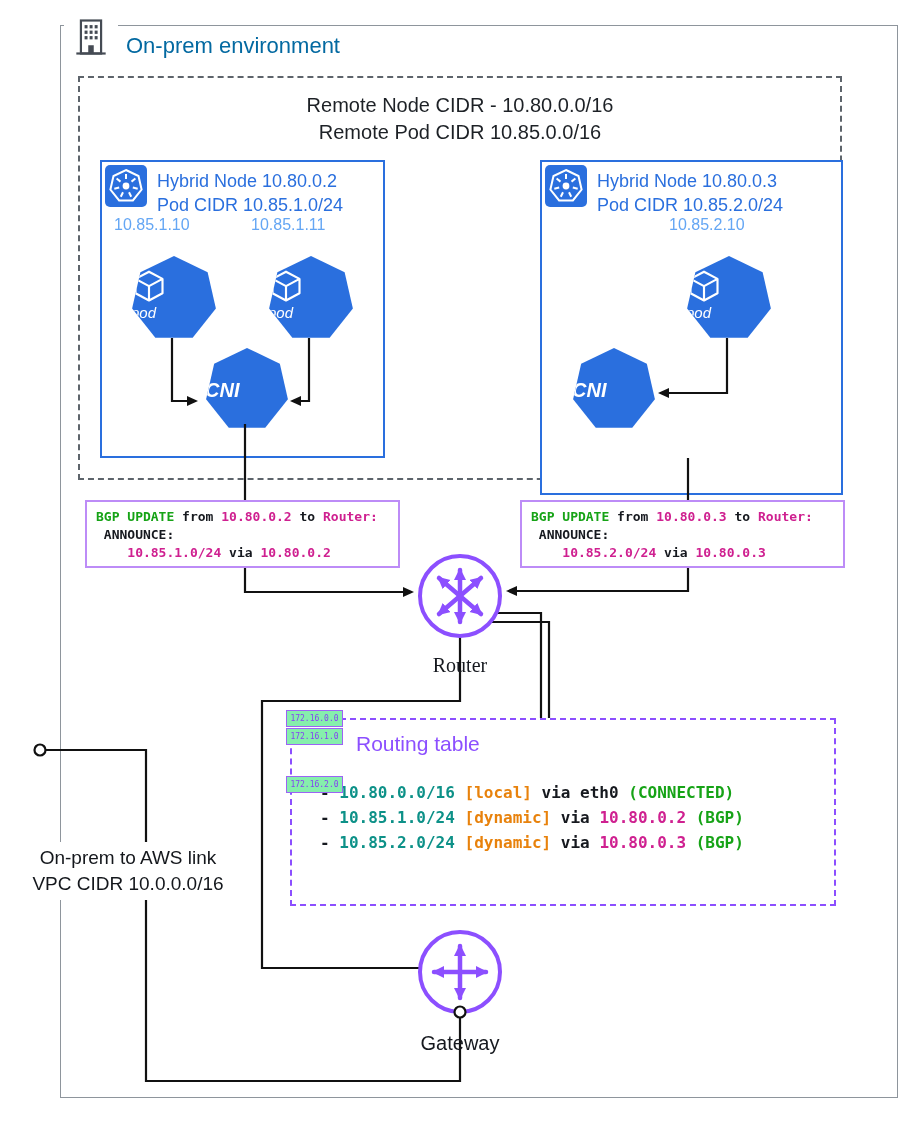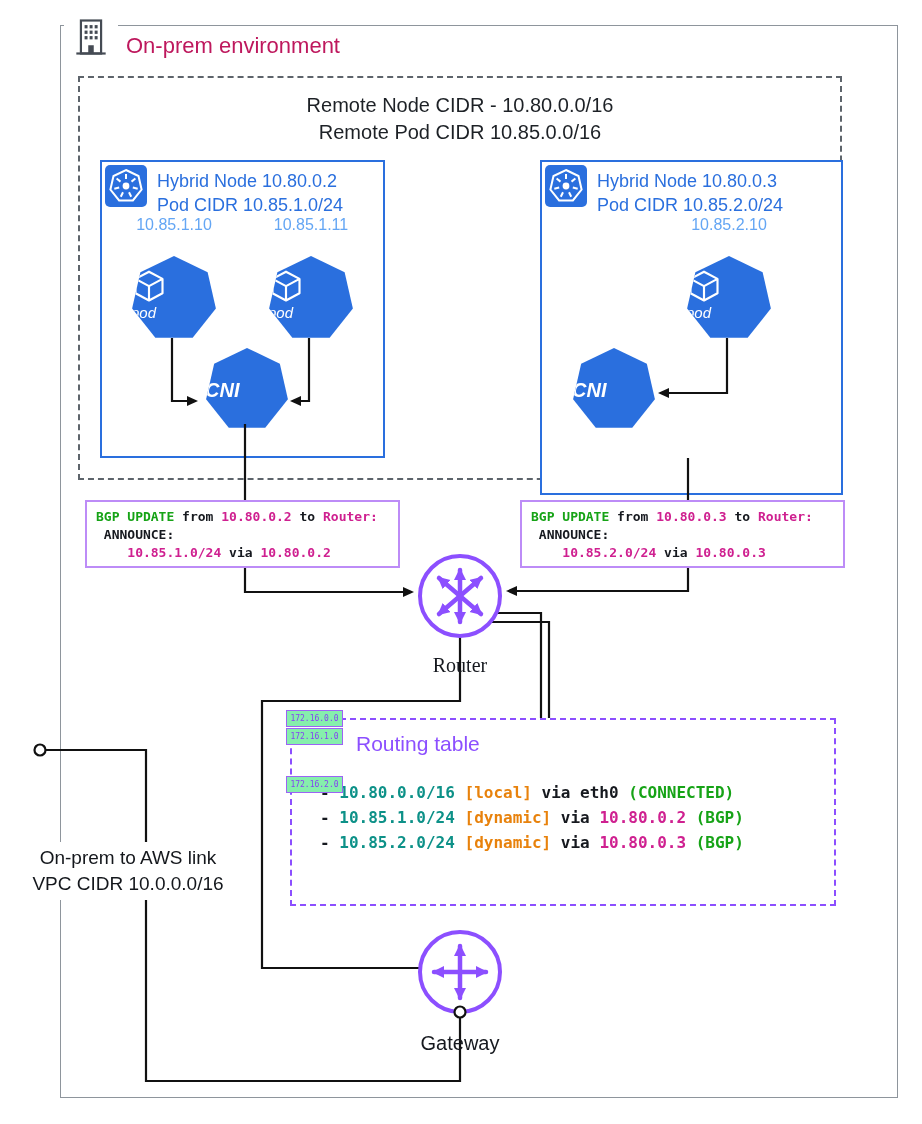--- a/index.html
+++ b/index.html
@@ -3,32 +3,32 @@
 <meta charset="utf-8">
 <style>
   * { margin:0; padding:0; box-sizing:border-box; }
   html,body { background:#fff; font-family:"Liberation Sans", sans-serif; }
   .canvas { position:relative; width:922px; height:1124px; background:#fff; overflow:hidden; }
   .abs { position:absolute; }
 
   .outer-box { left:60px; top:25px; width:838px; height:1073px; border:1px solid #8e959c; z-index:0; }
   .env-icon-box { left:64px; top:10px; width:54px; height:54px; background:#fff; z-index:1;
                   display:flex; align-items:center; justify-content:center; }
-  .env-title { left:126px; top:33px; font-size:22px; color:#be185d; z-index:1; }
+  .env-title { left:126px; top:33px; font-size:22px; color:#0369a1; z-index:1; }
 
   .remote-box { left:78px; top:76px; width:764px; height:404px; border:2px dashed #5d646b; z-index:0; }
   .remote-title { left:78px; top:92px; width:764px; text-align:center; font-size:20px; line-height:27px; color:#1d2126; z-index:1; }
 
   .node-box { border:2px solid #2a6fde; background:#fff; z-index:2; }
   .node-left  { left:100px; top:160px; width:285px; height:298px; }
   .node-right { left:540px; top:160px; width:303px; height:335px; }
   .k8s-badge { position:absolute; left:3px; top:3px; width:42px; height:42px; background:#2a6fde; border-radius:5px;
                display:flex; align-items:center; justify-content:center; }
   .node-title { position:absolute; left:55px; top:7px; font-size:18px; line-height:24px; color:#2a6fde; }
-  .pod-ip { position:absolute; width:120px; text-align:center; font-size:16px; color:#64a6f4; }
+  .pod-ip { position:absolute; width:120px; text-align:left; font-size:16px; color:#64a6f4; }
 
   .hept { position:absolute; background:#2a6fde; display:flex; flex-direction:column; 
           clip-path:polygon(50% 0%, 89.1% 18.8%, 98.7% 61.1%, 71.7% 95%, 28.3% 95%, 1.3% 61.1%, 10.9% 18.8%);font-style:italic; }
   .pod-hept { width:86px; height:86px; }
   .pod-hept svg { margin-top:13px; }
   .pod-label { color:#fff; font-size:15px; margin-top:-1px; }
   .cni-hept { width:84px; height:84px; justify-content:center; }
   .cni-label { color:#fff; font-size:20px; font-weight:bold; }
 
   .conn { left:0; top:0; z-index:3; pointer-events:none; }

